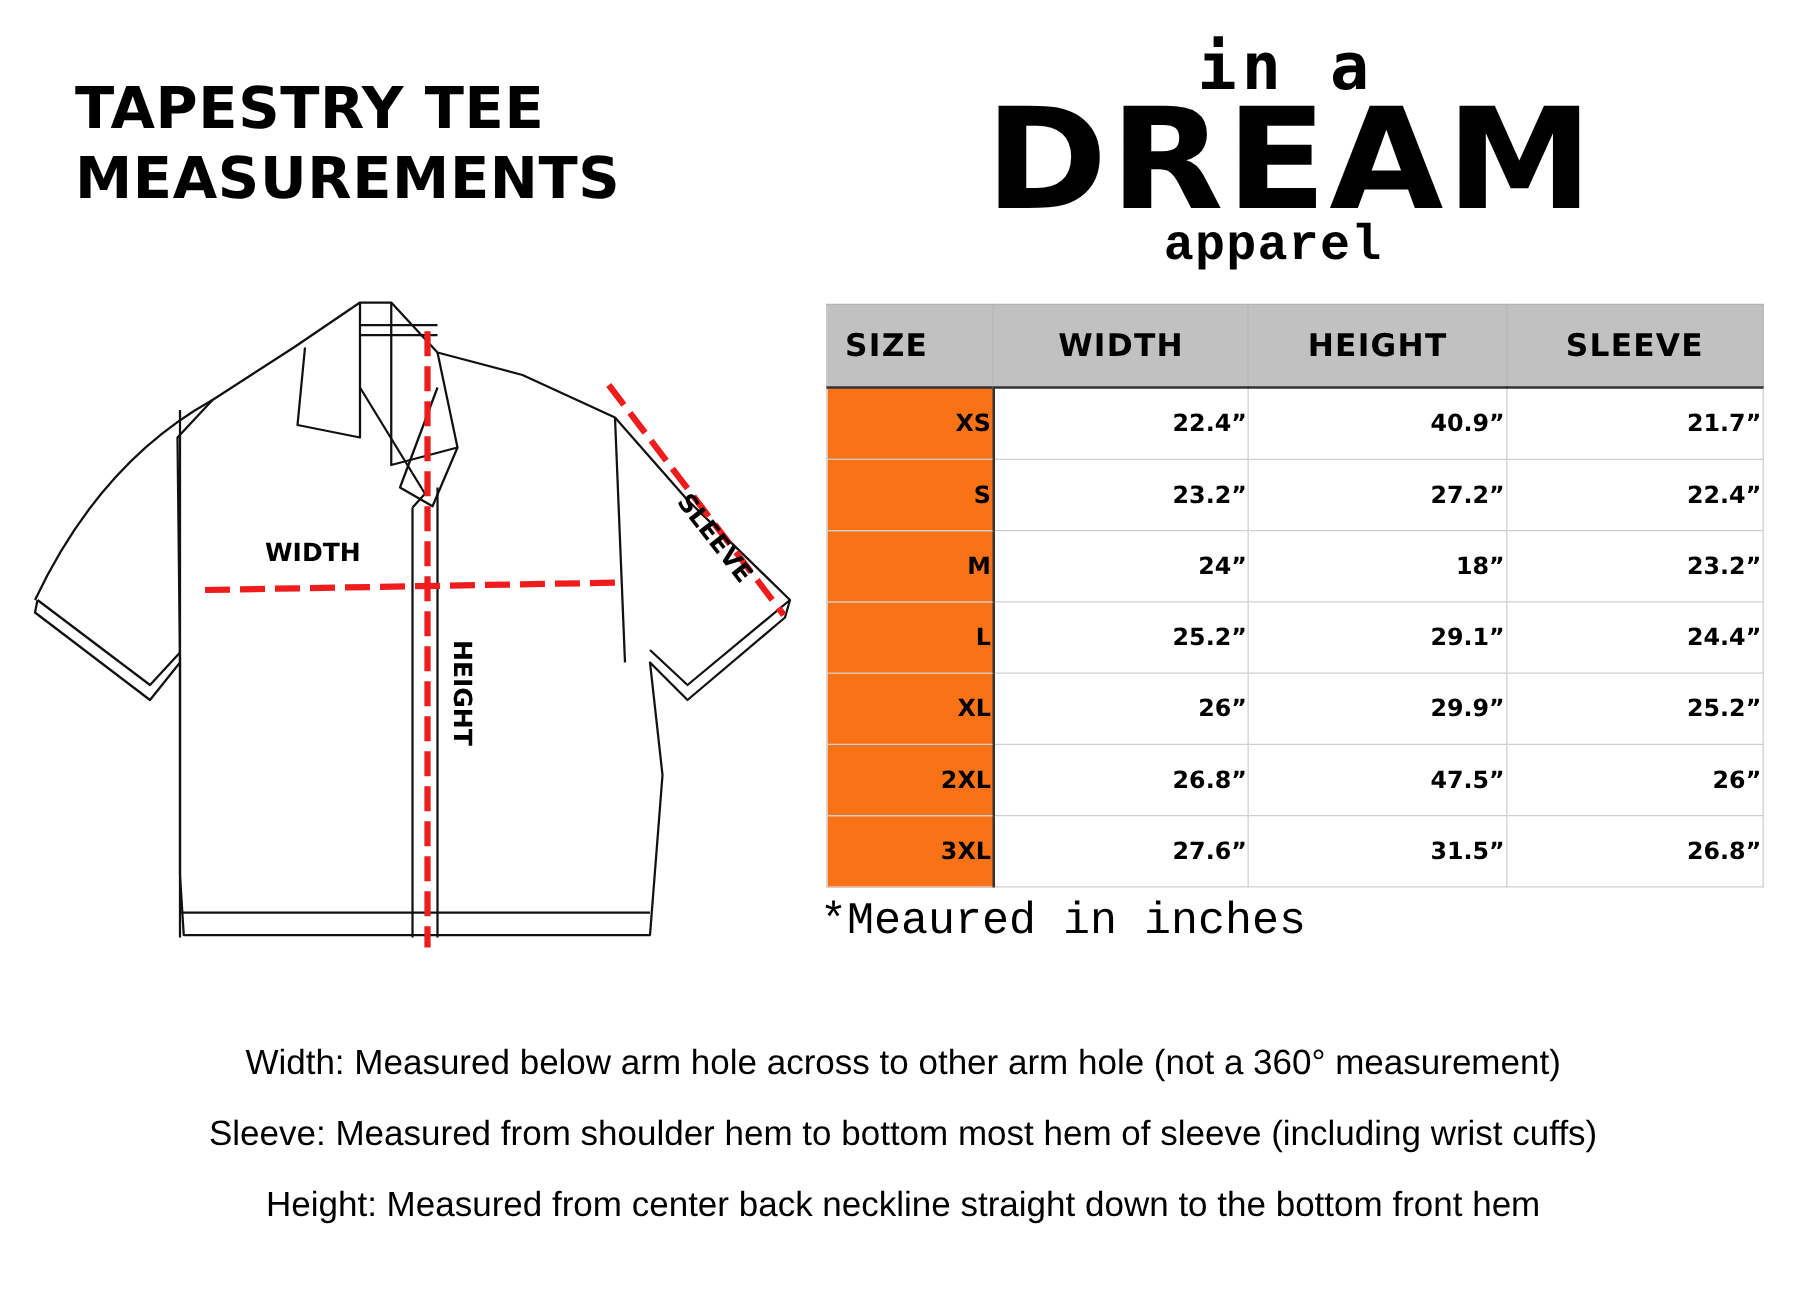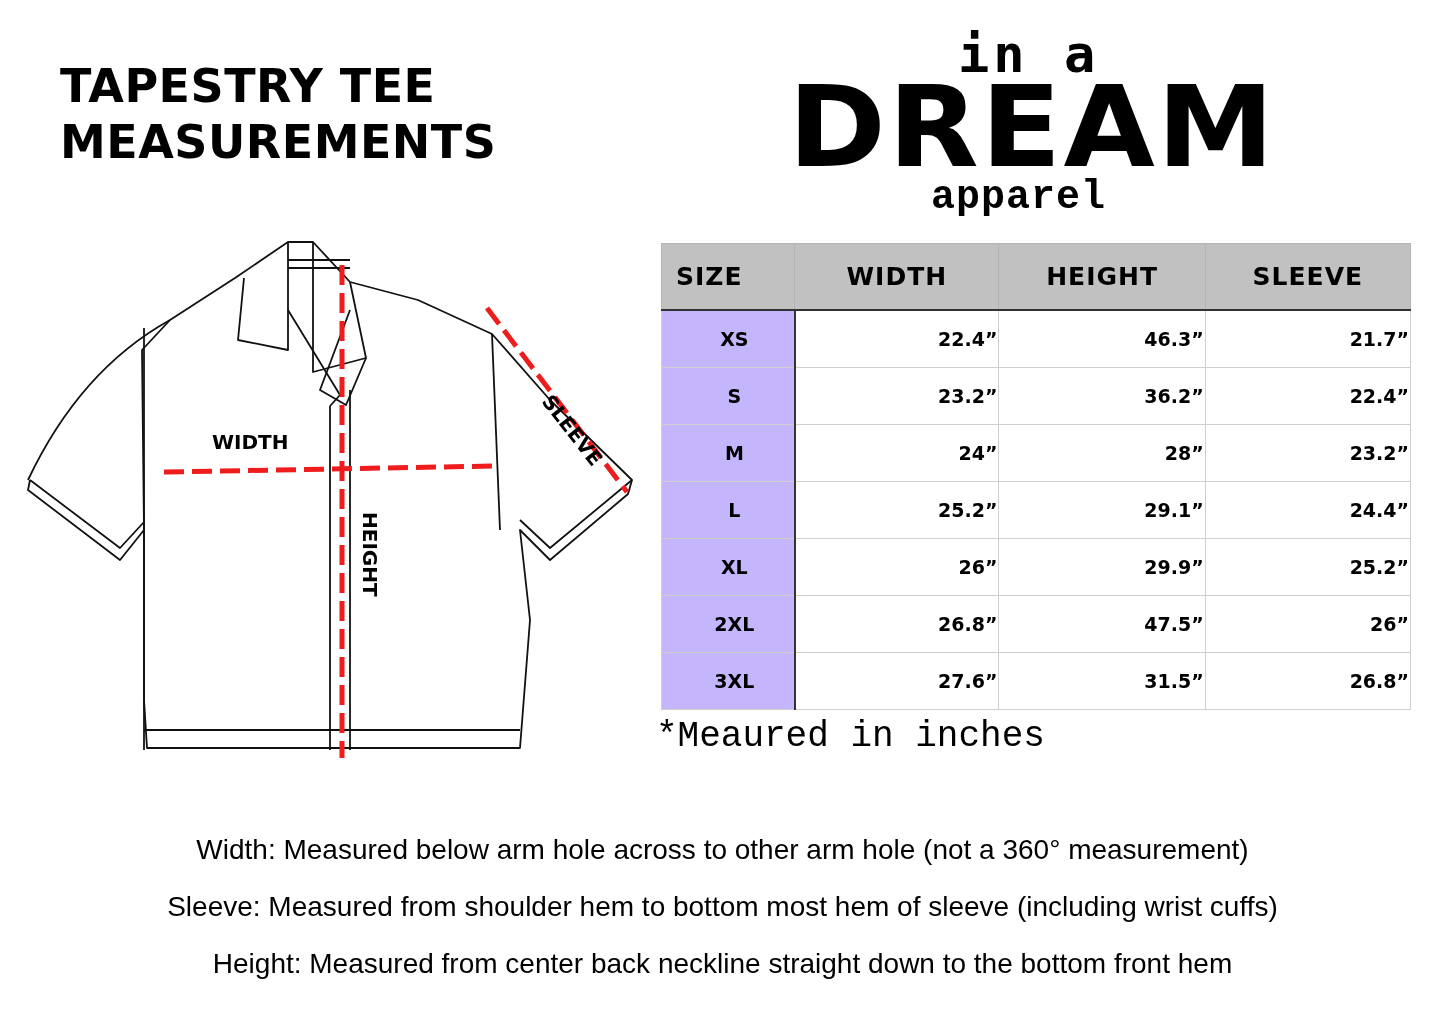--- a/index.html
+++ b/index.html
@@ -8,21 +8,21 @@
   .logo{position:absolute;left:788px;top:28px;width:520px;height:190px;}
   .logo .l1{position:absolute;left:170px;top:0;font-family:"DejaVu Sans Mono",monospace;font-weight:bold;font-size:52px;line-height:52px;letter-spacing:4px;}
   .logo .l2{position:absolute;left:0;top:52px;font-family:"DejaVu Sans",sans-serif;font-weight:bold;font-size:118px;line-height:100px;letter-spacing:2px;transform:scaleY(0.95);transform-origin:top left;}
   .logo .l3{position:absolute;left:143px;top:152px;font-family:Liberation Mono, monospace;font-weight:bold;font-size:40px;line-height:36px;letter-spacing:1px;}
   .shirt{position:absolute;left:20px;top:230px;width:630px;height:540px;}
   .lbl{position:absolute;font-weight:bold;font-family:"DejaVu Sans",sans-serif;font-size:20px;}
   table.size-table{position:absolute;left:661px;top:243px;width:750px;border-collapse:collapse;font-family:"DejaVu Sans",sans-serif;}
   table.size-table th{background:#c0c1c0;height:63px;font-size:25px;font-weight:bold;letter-spacing:1px;border:1px solid #b4b4b4;text-align:center;}
   table.size-table th:first-child{text-align:left;padding-left:14px;}
   table.size-table td{height:54px;font-size:19px;font-weight:bold;text-align:right;border:1px solid #cfcfcf;}
-  table.size-table td:first-child{background:#c4b5fd;text-align:center;padding-left:14px;border-right:2px solid #333;}
+  table.size-table td:first-child{background:#f97316;text-align:right;padding-left:14px;border-right:2px solid #333;}
   table.size-table tr.hdr{border-bottom:2px solid #333;padding-left:20px;}
   .col-size{width:133px;}.col-w{width:204px;}.col-h{width:206px;}.col-s{width:205px;}
   .footnote{position:absolute;left:656px;top:716px;font-family:Liberation Mono, monospace;font-size:36px;}
   .notes{position:absolute;left:0;top:828px;width:1445px;text-align:center;font-family:"Liberation Sans",sans-serif;font-size:28px;}
   .notes div{height:57px;line-height:44px;}
 </style>
 </head>
 <body>
 
 <div class="title">
@@ -84,33 +84,33 @@
   <tbody>
       <tr class="hdr">
     <th>SIZE</th>
     <th>WIDTH</th>
     <th>HEIGHT</th>
     <th>SLEEVE</th>
   </tr>
   <tr>
     <td>XS</td>
     <td>22.4”</td>
-    <td>46.3”</td>
+    <td>40.9”</td>
     <td>21.7”</td>
   </tr>
   <tr>
     <td>S</td>
     <td>23.2”</td>
-    <td>36.2”</td>
+    <td>27.2”</td>
     <td>22.4”</td>
   </tr>
   <tr>
     <td>M</td>
     <td>24”</td>
-    <td>28”</td>
+    <td>18”</td>
     <td>23.2”</td>
   </tr>
   <tr>
     <td>L</td>
     <td>25.2”</td>
     <td>29.1”</td>
     <td>24.4”</td>
   </tr>
   <tr>
     <td>XL</td>

